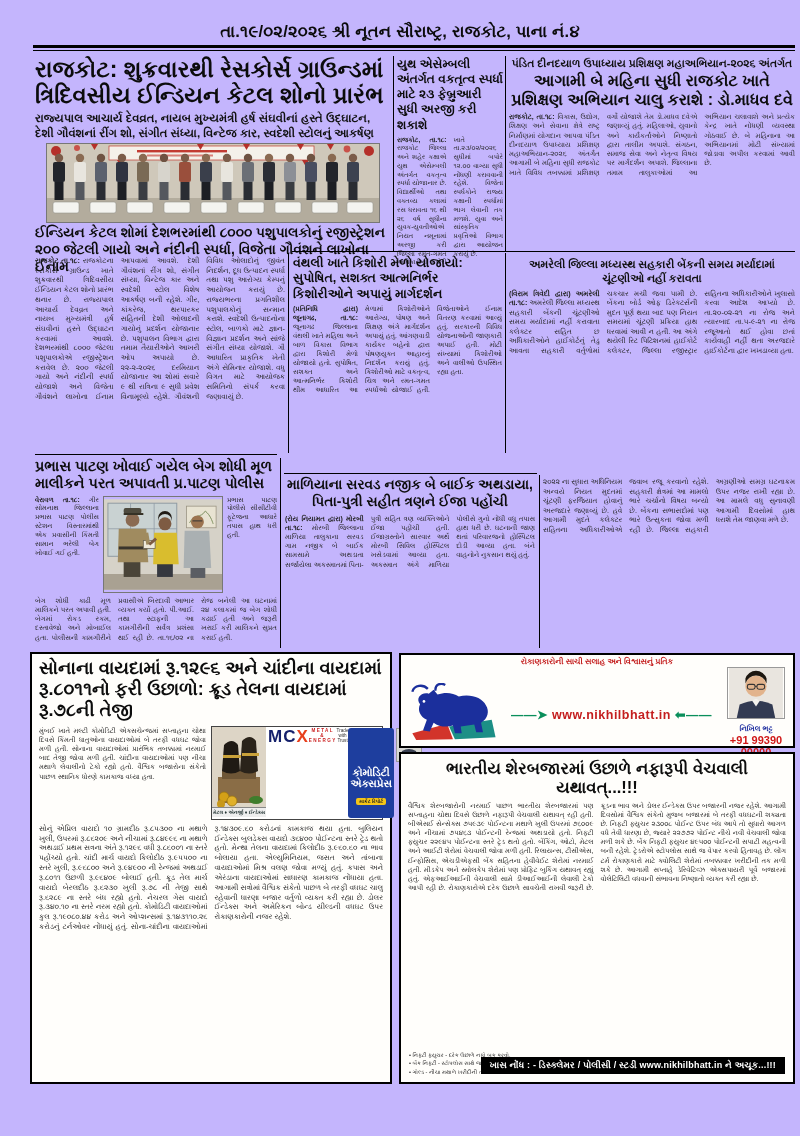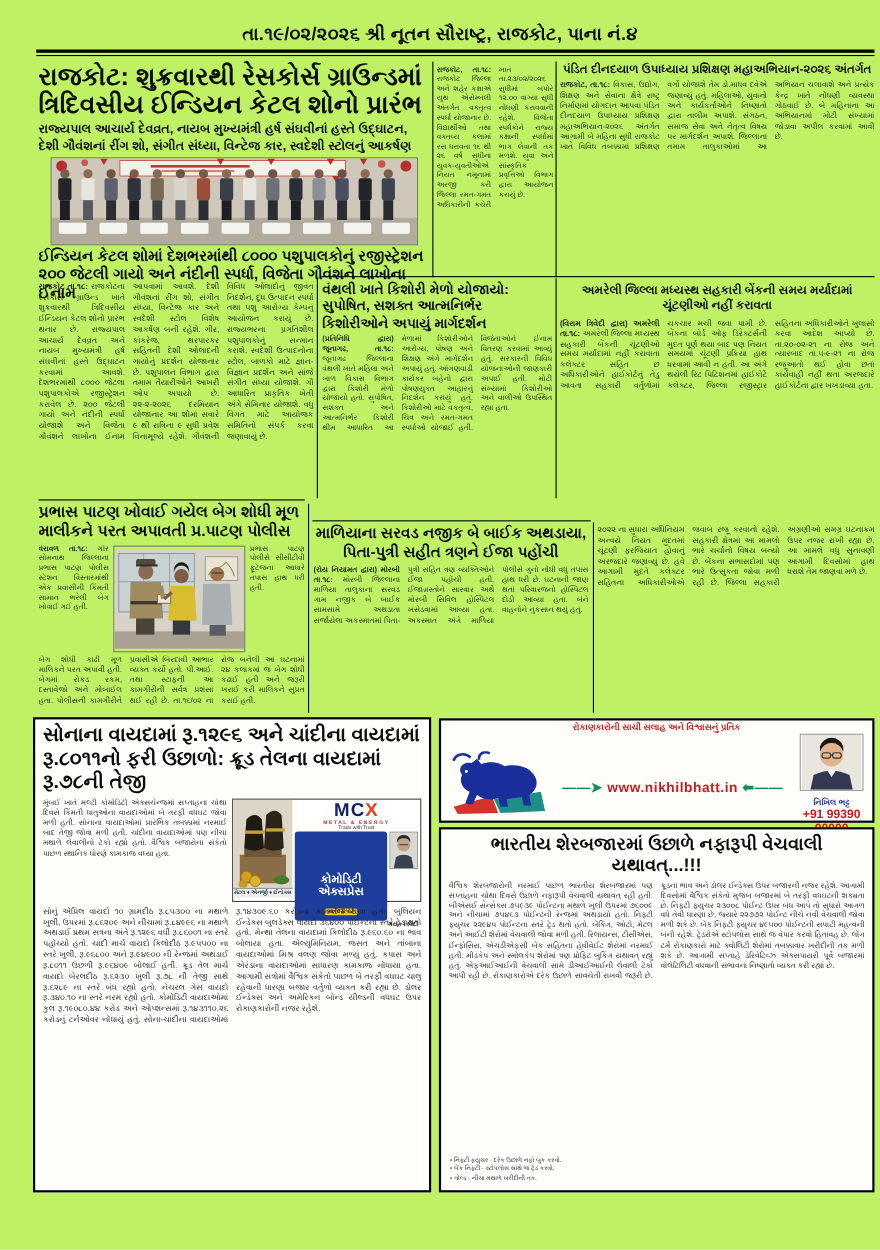--- a/index.html
+++ b/index.html
@@ -1,35 +1,35 @@
 <!DOCTYPE html>
 <html><head>
 <meta charset="utf-8">
 <style>
   html,body{margin:0;padding:0;}
   body{width:800px;height:1136px;background:#ffffff;font-family:"Liberation Sans",sans-serif;}
-  .sheet{position:relative;width:800px;height:1136px;background:#bef264;color:#141414;overflow:hidden;}
+  .sheet{position:relative;width:800px;height:1136px;background:#c4b5fd;color:#141414;overflow:hidden;}
   .abs{position:absolute;}
   .masthead{top:22px;left:0;width:100%;text-align:center;font-size:16.5px;font-weight:800;letter-spacing:.2px;color:#0b0b0b;}
   .rule-h{position:absolute;border-top:1px solid #000;}
   .rule-h.thick{border-top:3px solid #000;}
   .rule-v{position:absolute;border-left:1px solid #000;}
   .hl{font-weight:800;color:#0c0c0c;line-height:1.14;}
   .center{text-align:center;}
   .deck{font-weight:700;line-height:1.25;color:#111;}
   .body{text-align:justify;color:#222;overflow:hidden;line-height:1.33;}
   .cols2{column-count:2;column-gap:7px;}
   .cols3{column-count:3;column-gap:7px;}
   .byline{font-weight:700;}
   .box{border:2px solid #000;background:#fffefb;box-sizing:border-box;}
   
   .mcx-ad{border:1px solid #444;background:#fff;display:flex;box-sizing:border-box;}
   .mcx-left{width:54px;display:flex;flex-direction:column;}
   .mcx-strip{font-size:5px;font-weight:700;text-align:center;border-top:1px solid #888;padding:1px 0;color:#233;background:#eee;}
-  .mcx-right{flex:1;display:flex;flex-direction:column;padding:1px 2px;}
+  .mcx-right{flex:1;display:flex;flex-direction:row;padding:1px 2px;}
   .mcx-logo{text-align:center;font-weight:900;font-size:17px;line-height:1;letter-spacing:1px;}
   .mcx-mc{color:#15206b;}
   .mcx-x{color:#e8401c;}
   .mcx-sub{text-align:center;font-size:4.6px;color:#c22;font-weight:700;letter-spacing:1.4px;}
   .mcx-tag{text-align:center;font-size:4.6px;color:#333;margin-bottom:1px;}
   .mcx-mid{display:flex;gap:2px;align-items:stretch;}
   .mcx-blue{flex:1;background:#1e3e9e;color:#fff;border-radius:3px;padding:3px 2px 2px;text-align:center;}
   .mcx-blue .t1{font-size:10.5px;font-weight:700;line-height:1.05;margin-top:36px;}
   .mcx-blue .t2{display:inline-block;background:#f5c518;color:#222;font-size:5px;font-weight:700;border-radius:2px;padding:0 3px;margin-top:2px;}
   .mcx-name{font-size:5.6px;font-weight:700;text-align:right;margin-top:1px;color:#222;}
@@ -170,29 +170,31 @@
     <div class="hl" style="font-size:13.8px;line-height:1.22;">ઈન્ડિયન કેટલ શોમાં દેશભરમાંથી ૮૦૦૦ પશુપાલકોનું રજીસ્ટ્રેશન ૨૦૦ જેટલી ગાયો અને નંદીની સ્પર્ધા, વિજેતા ગૌવંશને લાખોના ઈનામ</div>
   </div>
   <div class="abs body cols3" style="left:35px;top:256px;width:250px;height:197px;font-size:7.3px;">
     <span class="byline">રાજકોટ તા.૧૮:</span>
     <span>રાજકોટના રેસકોર્સ ગ્રાઉન્ડ ખાતે શુક્રવારથી ત્રિદિવસીય ઈન્ડિયન કેટલ શોનો પ્રારંભ થનાર છે. રાજ્યપાલ આચાર્ય દેવવ્રત અને નાયબ મુખ્યમંત્રી હર્ષ સંઘવીનાં હસ્તે ઉદ્ઘાટન કરવામાં આવશે. દેશભરમાંથી ૮૦૦૦ જેટલા પશુપાલકોએ રજીસ્ટ્રેશન કરાવેલ છે. ૨૦૦ જેટલી ગાયો અને નંદીની સ્પર્ધા યોજાશે અને વિજેતા ગૌવંશને લાખોના ઈનામ આપવામાં આવશે. દેશી ગૌવંશનાં રીંગ શો, સંગીત સંધ્યા, વિન્ટેજ કાર અને સ્વદેશી સ્ટોલ વિશેષ આકર્ષણ બની રહેશે. ગીર, કાંકરેજ, થરપારકર સહિતની દેશી ઓલાદની ગાયોનું પ્રદર્શન યોજાનાર છે. પશુપાલન વિભાગ દ્વારા તમામ તૈયારીઓને આખરી ઓપ અપાયો છે.</span>
     <span>૨૨-૨-૨૦૨૬ દરમિયાન યોજાનાર આ શોમાં સવારે ૯ થી રાત્રિના ૯ સુધી પ્રવેશ વિનામૂલ્યે રહેશે. ગૌવંશની વિવિધ ઓલાદોનું જીવંત નિદર્શન, દૂધ ઉત્પાદન સ્પર્ધા તથા પશુ આરોગ્ય કેમ્પનું આયોજન કરાયું છે. રાજ્યભરના પ્રગતિશીલ પશુપાલકોનું સન્માન કરાશે. સ્વદેશી ઉત્પાદનોના સ્ટોલ, બાળકો માટે જ્ઞાન-વિજ્ઞાન પ્રદર્શન અને સાંજે સંગીત સંધ્યા યોજાશે. ગૌ આધારિત પ્રાકૃતિક ખેતી અંગે સેમિનાર યોજાશે. વધુ વિગત માટે આયોજક સમિતિનો સંપર્ક કરવા જણાવાયું છે.</span>
   </div>
 
   <div class="rule-v" style="left:393px;top:56px;height:196px;"></div>
   <div class="abs" style="left:397px;top:57px;width:106px;">
+    <div class="hl" style="font-size:12.2px;line-height:1.24;">યુથ એસેમ્બલી અંતર્ગત વકતૃત્વ સ્પર્ધા માટે ૨૩ ફેબ્રુઆરી સુધી અરજી કરી શકાશે</div>
     <div class="body cols2" style="font-size:6.6px;height:132px;margin-top:3px;">
       <span class="byline">રાજકોટ, તા.૧૮:</span>
       <span>રાજકોટ જિલ્લા અને શહેર કક્ષાએ યુથ એસેમ્બલી અંતર્ગત વકતૃત્વ સ્પર્ધા યોજાનાર છે. વિદ્યાર્થીઓ તથા વક્તવ્ય કલામાં રસ ધરાવતા ૧૬ થી ૨૬ વર્ષ સુધીના યુવક-યુવતીઓએ નિયત નમૂનામાં અરજી કરી જિલ્લા રમત-ગમત અધિકારીની કચેરી ખાતે તા.૨૩/૦૨/૨૦૨૬ સુધીમાં બપોરે ૧૨.૦૦ વાગ્યા સુધી નોંધણી કરાવવાની રહેશે. વિજેતા સ્પર્ધકોને રાજ્ય કક્ષાની સ્પર્ધામાં ભાગ લેવાની તક મળશે. યુવા અને સાંસ્કૃતિક પ્રવૃત્તિઓ વિભાગ દ્વારા આયોજન કરાયું છે.</span>
     </div>
   </div>
 
   <div class="rule-v" style="left:505px;top:56px;height:196px;"></div>
   <div class="abs" style="left:509px;top:57px;width:286px;">
     <div class="deck center" style="font-size:10.8px;">પંડિત દીનદયાળ ઉપાધ્યાય પ્રશિક્ષણ મહાઅભિયાન-૨૦૨૬ અંતર્ગત</div>
+    <div class="hl center" style="font-size:16px;margin-top:2px;">આગામી બે મહિના સુધી રાજકોટ ખાતે પ્રશિક્ષણ અભિયાન ચાલુ કરાશે : ડો.માધવ દવે</div>
     <div class="body cols3" style="font-size:7px;height:118px;margin-top:3px;">
       <span class="byline">રાજકોટ, તા.૧૮:</span>
       <span>વિકાસ, ઉદ્યોગ, શિક્ષણ અને સેવાના ક્ષેત્રે રાષ્ટ્ર નિર્માણમાં યોગદાન આપવા પંડિત દીનદયાળ ઉપાધ્યાય પ્રશિક્ષણ મહાઅભિયાન-૨૦૨૬ અંતર્ગત આગામી બે મહિના સુધી રાજકોટ ખાતે વિવિધ તબક્કામાં પ્રશિક્ષણ વર્ગો યોજાશે તેમ ડો.માધવ દવેએ જણાવ્યું હતું. મહિલાઓ, યુવાનો અને કાર્યકર્તાઓને નિષ્ણાતો દ્વારા તાલીમ અપાશે. સંગઠન, સમાજ સેવા અને નેતૃત્વ વિષય પર માર્ગદર્શન અપાશે. જિલ્લાના તમામ તાલુકાઓમાં આ અભિયાન ચલાવાશે અને પ્રત્યેક કેન્દ્ર ખાતે નોંધણી વ્યવસ્થા ગોઠવાઈ છે. બે મહિનાના આ અભિયાનમાં મોટી સંખ્યામાં જોડાવા અપીલ કરવામાં આવી છે.</span>
     </div>
   </div>
 
   <div class="rule-h" style="top:251px;left:292px;width:503px;"></div>
 
   <div class="rule-v" style="left:288px;top:253px;height:200px;"></div>
   <div class="abs" style="left:293px;top:256px;width:209px;">
@@ -351,15 +353,16 @@
   </div>
 
   <div class="abs box" style="left:399px;top:752px;width:396px;height:332px;padding:5px 7px;">
     <div class="hl center" style="font-size:16.5px;">ભારતીય શેરબજારમાં ઉછાળે નફારૂપી વેચવાલી યથાવત્...!!!</div>
     <div class="body cols2" style="font-size:6.9px;height:266px;margin-top:4px;">
       <span>વૈશ્વિક શેરબજારોની નરમાઈ પાછળ ભારતીય શેરબજારમાં પણ સપ્તાહના ચોથા દિવસે ઉછાળે નફારૂપી વેચવાલી યથાવત્ રહી હતી. બીએસઈ સેન્સેક્સ ૭૫૯૩૯ પોઈન્ટના મથાળે ખુલી ઉપરમાં ૭૬૦૦૯ અને નીચામાં ૭૫૪૬૩ પોઈન્ટની રેન્જમાં અથડાયો હતો. નિફ્ટી ફ્યુચર ૨૨૯૪૫ પોઈન્ટના સ્તરે ટ્રેડ થતો હતો. બેંકિંગ, ઓટો, મેટલ અને આઈટી શેરોમાં વેચવાલી જોવા મળી હતી. રિલાયન્સ, ટીસીએસ, ઈન્ફોસિસ, એચડીએફસી બેંક સહિતના હેવીવેઈટ શેરોમાં નરમાઈ હતી. મીડકેપ અને સ્મોલકેપ શેરોમાં પણ પ્રોફિટ બુકિંગ યથાવત્ રહ્યું હતું. એફઆઈઆઈની વેચવાલી સામે ડીઆઈઆઈની લેવાલી ટેકો આપી રહી છે. રોકાણકારોએ દરેક ઉછાળે સાવચેતી રાખવી જરૂરી છે. ક્રૂડના ભાવ અને ડોલર ઈન્ડેક્સ ઉપર બજારની નજર રહેશે. આગામી દિવસોમાં વૈશ્વિક સંકેતો મુજબ બજારમાં બે તરફી વધઘટની શક્યતા છે. નિફ્ટી ફ્યુચર ૨૩૦૦૮ પોઈન્ટ ઉપર બંધ આપે તો સુધારો આગળ વધે તેવી ધારણા છે, જ્યારે ૨૨૭૭૨ પોઈન્ટ નીચે નવી વેચવાલી જોવા મળી શકે છે. બેંક નિફ્ટી ફ્યુચર ૪૯૫૦૦ પોઈન્ટની સપાટી મહત્વની બની રહેશે. ટ્રેડરોએ સ્ટોપલોસ સાથે જ વેપાર કરવો હિતાવહ છે. લોંગ ટર્મ રોકાણકારો માટે ક્વોલિટી શેરોમાં તબક્કાવાર ખરીદીની તક મળી શકે છે. આગામી સપ્તાહે ડેરિવેટિવ્ઝ એક્સપાયરી પૂર્વે બજારમાં વોલેટિલિટી વધવાની સંભાવના નિષ્ણાતો વ્યક્ત કરી રહ્યા છે.</span>
     </div>
     <div class="dense-list" style="white-space:pre-line;">• નિફ્ટી ફ્યુચર - દરેક ઉછાળે નફો બુક કરવો.
 • બેંક નિફ્ટી - સ્ટોપલોસ સાથે જ ટ્રેડ કરવો.
 • ગોલ્ડ - નીચા મથાળે ખરીદીની તક.</div>
+    <div class="note-black">ખાસ નોંધ : - ડિસ્ક્લેમર / પોલીસી / સ્ટડી www.nikhilbhatt.in ને અચૂક...!!!</div>
   </div>
 
 </div>
 
 </body></html>

